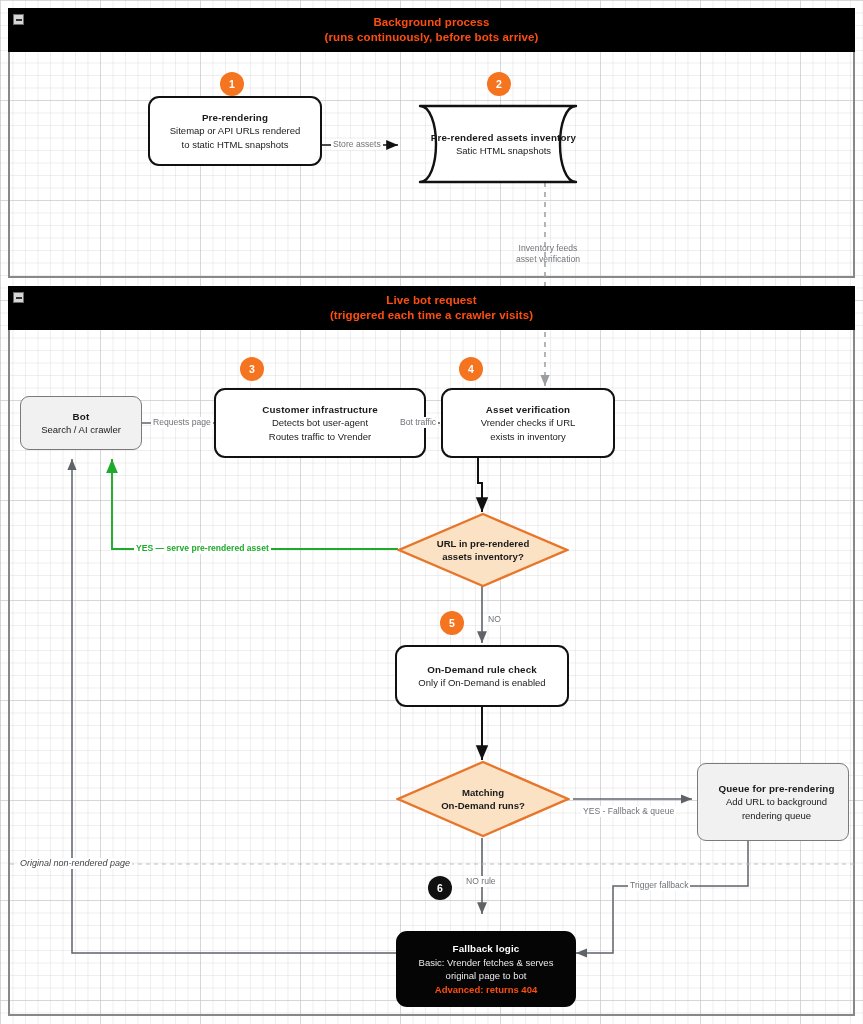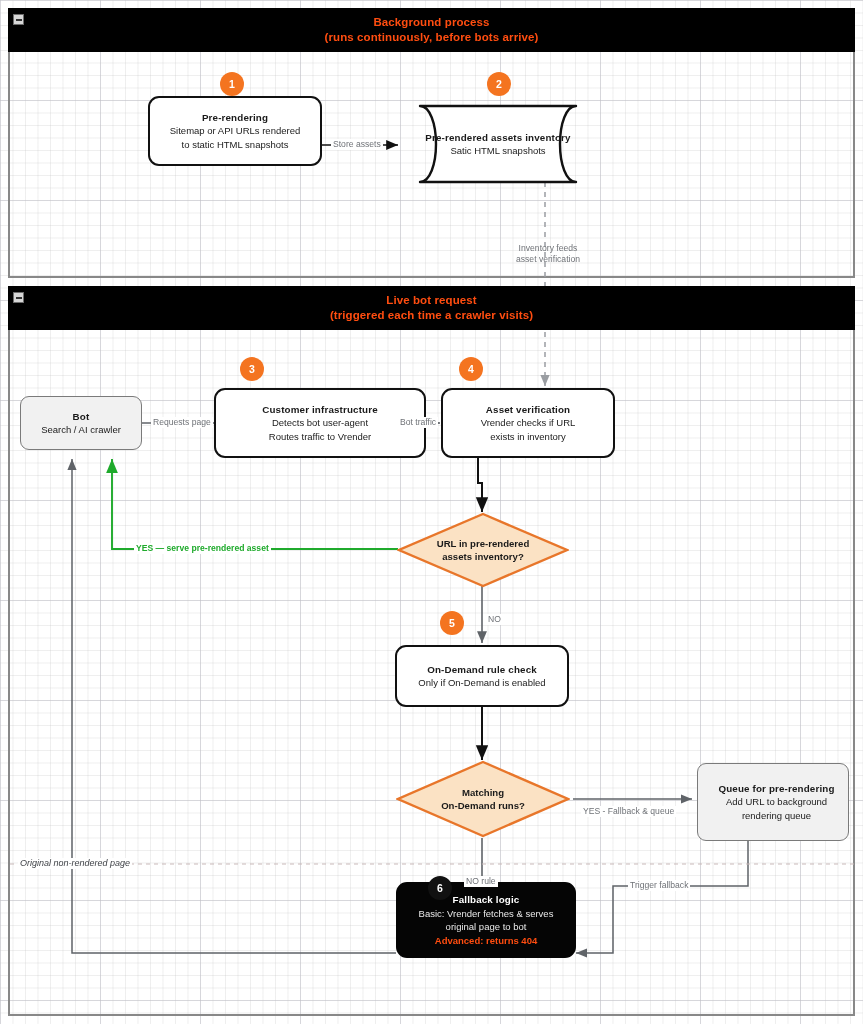--- a/index.html
+++ b/index.html
@@ -97,20 +97,21 @@
     color:#ffffff;
   }
   .box-dark .t-title{color:#ffffff;}
   .box-dark .t-line{color:#e9e9e9;}
   .box-dark .t-alert{color:#ff4d10;font-weight:bold;}
 
   
   .cyl{
     position:absolute;
     z-index:4;
+    padding-left:11px;
   }
   .cyl svg{position:absolute;left:0;top:0;}
   .cyl .cyl-txt{
     position:absolute;
     left:0;top:0;right:0;bottom:0;
     display:flex;flex-direction:column;
     align-items:center;justify-content:center;
     text-align:center;
     font-size:9.5px;line-height:13.5px;color:#1a1a1a;
     padding-left:14px;padding-right:14px;
@@ -297,21 +298,21 @@
     </div>
   </div>
 
   <div class="node box-gray" style="left:697px; top:763px; width:152px; height:78px;padding-left:7px;">
     <div class="t-title">Queue for pre-rendering</div>
     <div class="t-line">Add URL to background</div>
     <div class="t-line">rendering queue</div>
   </div>
 
   <div class="badge dark" style="left:428px; top:876px;">6</div>
-  <div class="node box-dark" style="left:396px; top:882px; width:180px; height:76px;">
+  <div class="node box-dark" style="left:396px; top:931px; width:180px; height:76px;">
     <div class="t-title">Fallback logic</div>
     <div class="t-line">Basic: Vrender fetches &amp; serves</div>
     <div class="t-line">original page to bot</div>
     <div class="t-alert">Advanced: returns 404</div>
   </div>
 
   <div class="elabel" style="left:331px; top:139px;">Store assets</div>
 
   <div class="elabel multi" style="left:505px; top:243px; width:82px;">
     <div>Inventory feeds</div>

